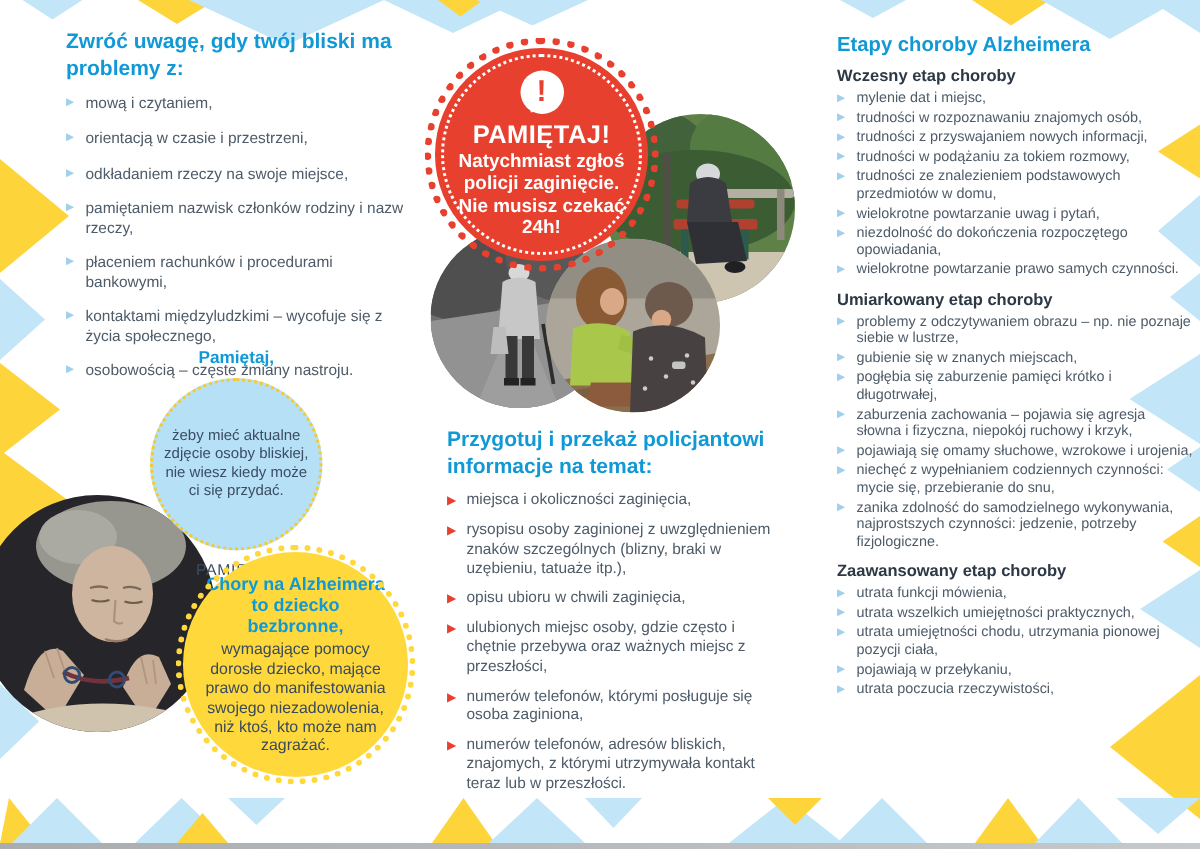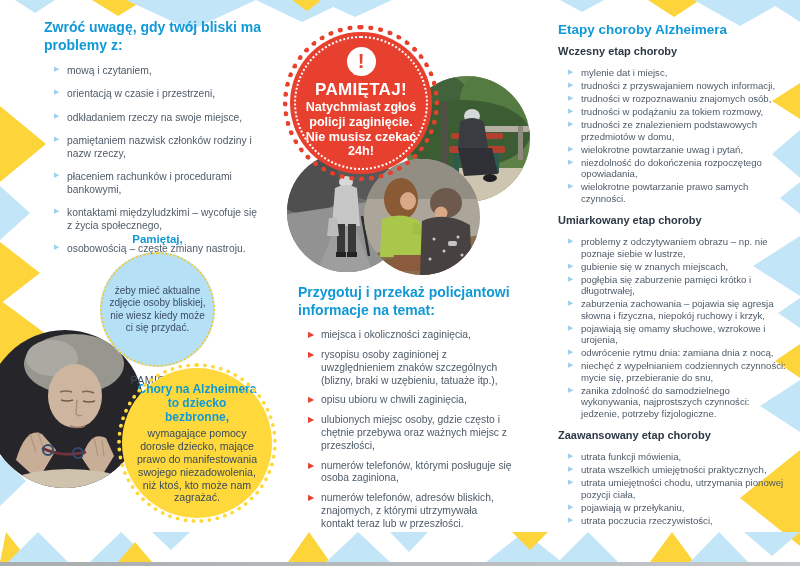--- a/index.html
+++ b/index.html
@@ -11,21 +11,21 @@
   
   .col{position:absolute;z-index:6;}
   .col-h{color:#1199d6;font-weight:bold;margin:0;}
   #col1{left:44px;top:18px;width:226px;}
   #col1 .col-h{font-size:14px;line-height:1.3;margin-bottom:9px;}
   #col2{left:298px;top:283px;width:224px;}
   #col2 .col-h{font-size:14px;line-height:1.3;margin-bottom:9px;}
   #col3{left:558px;top:22px;width:238px;}
   #col3 .col-h{font-size:13.5px;margin-bottom:6px;}
   .sect-title{font-size:11px;font-weight:bold;color:#2c3845;margin:8px 0 3px 0;}
-  ul.blist{list-style:none;margin:10px;padding:0;}
+  ul.blist{list-style:none;margin:0;padding:0;}
   ul.blist li{position:relative;padding-left:13px;color:#4e5b68;}
   #col1 li{font-size:10.3px;line-height:1.27;margin-bottom:10px;}
   #col2 li{font-size:10.3px;line-height:1.24;margin-bottom:7px;}
   #col3 li{font-size:9.6px;line-height:1.2;margin-bottom:1.5px;}
   .arr{position:absolute;left:0;top:1px;font-family:"DejaVu Sans",sans-serif;font-size:7px;}
   .arr::before{content:"▶";}
   .arr-lblue{color:#9fd0ec;}
   .arr-red{color:#e8402e;font-size:8px;}
   
   .badge{position:absolute;border-radius:50%;text-align:center;box-sizing:border-box;
@@ -290,26 +290,26 @@
     <div class="sect-title">Wczesny etap choroby</div>
     <ul class="blist">
 
         <li>
           <span class="arr arr-lblue"></span>
           <span>mylenie dat i miejsc,</span>
         </li>
 
         <li>
           <span class="arr arr-lblue"></span>
+          <span>trudności w rozpoznawaniu znajomych osób,</span>
+        </li>
+
+        <li>
+          <span class="arr arr-lblue"></span>
           <span>trudności z przyswajaniem nowych informacji,</span>
-        </li>
-
-        <li>
-          <span class="arr arr-lblue"></span>
-          <span>trudności w rozpoznawaniu znajomych osób,</span>
         </li>
 
         <li>
           <span class="arr arr-lblue"></span>
           <span>trudności w podążaniu za tokiem rozmowy,</span>
         </li>
 
         <li>
           <span class="arr arr-lblue"></span>
           <span>trudności ze znalezieniem podstawowych przedmiotów w domu,</span>
@@ -354,21 +354,20 @@
           <span>zaburzenia zachowania – pojawia się agresja słowna i fizyczna, niepokój ruchowy i krzyk,</span>
         </li>
 
         <li>
           <span class="arr arr-lblue"></span>
           <span>pojawiają się omamy słuchowe, wzrokowe i urojenia,</span>
         </li>
 
         <li>
           <span class="arr arr-lblue"></span>
-          <span>odwrócenie rytmu dnia: zamiana dnia z nocą,</span>
         </li>
 
         <li>
           <span class="arr arr-lblue"></span>
           <span>niechęć z wypełnianiem codziennych czynności: mycie się, przebieranie do snu,</span>
         </li>
 
         <li>
           <span class="arr arr-lblue"></span>
           <span>zanika zdolność do samodzielnego wykonywania, najprostszych czynności: jedzenie, potrzeby fizjologiczne.</span>

